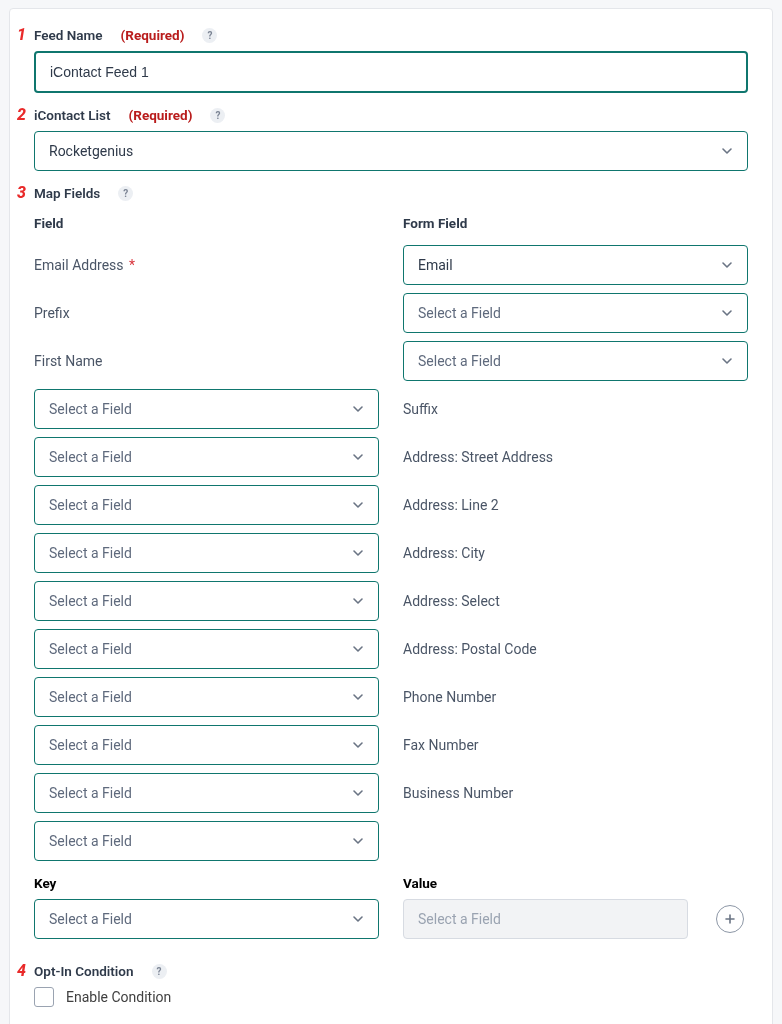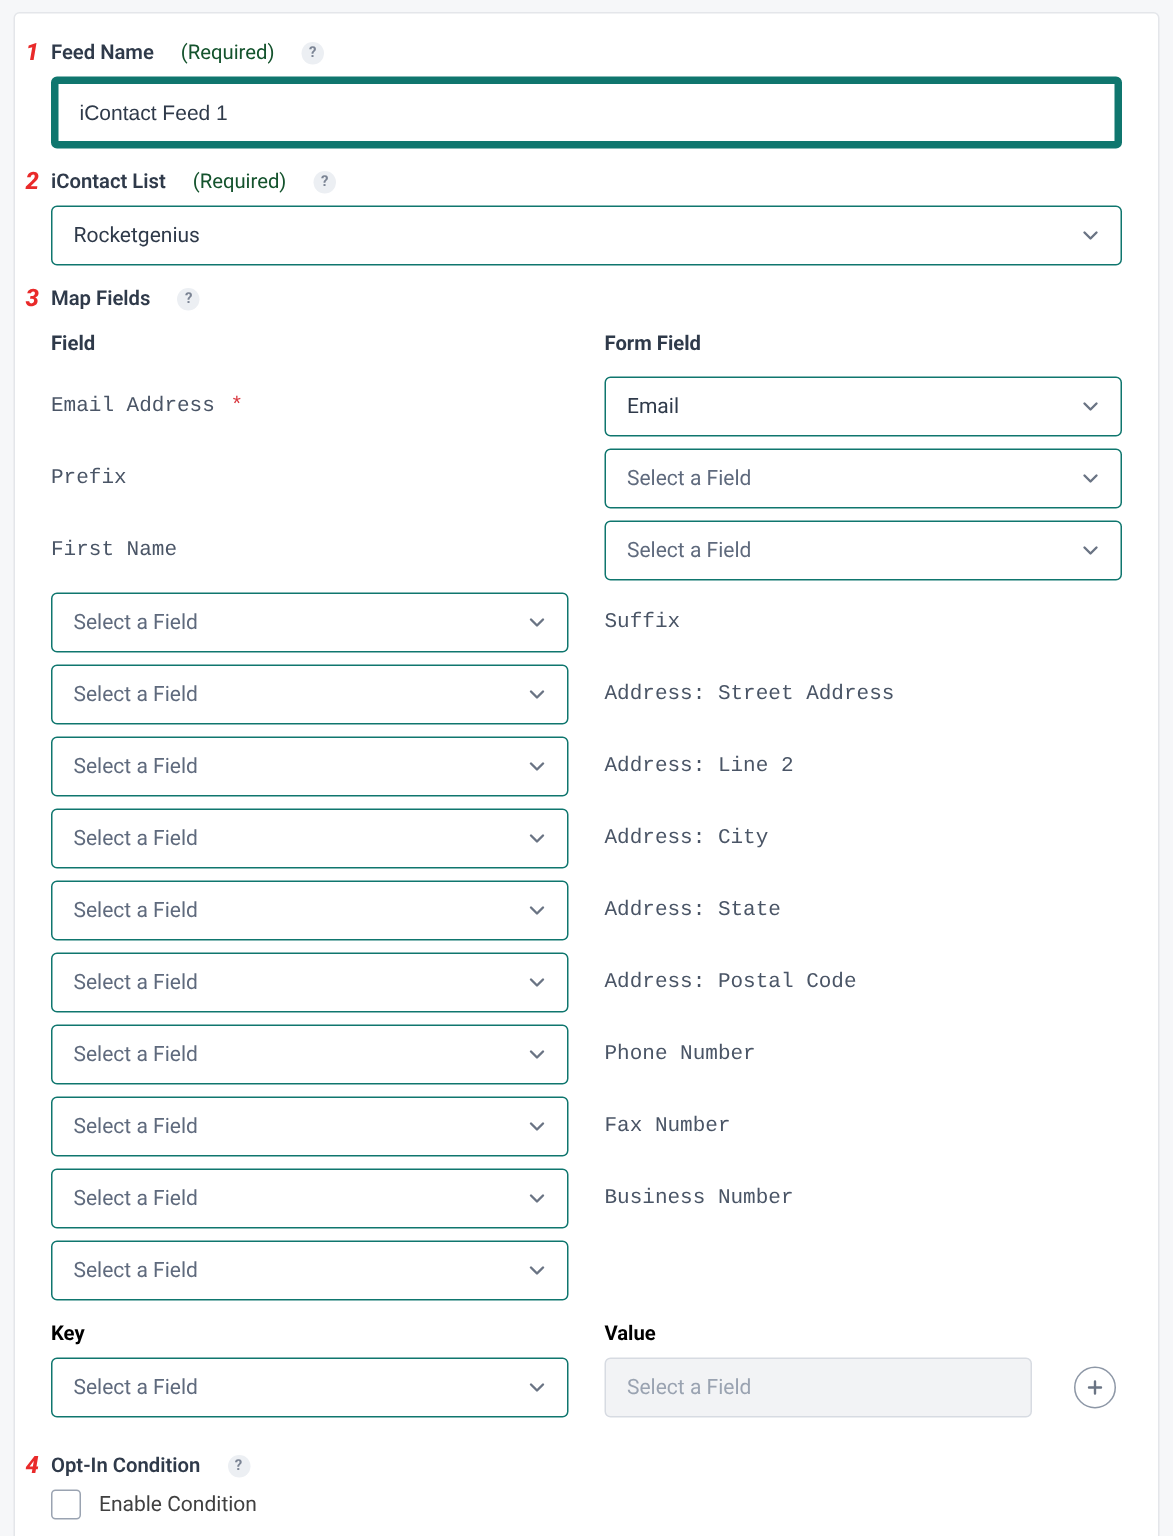--- a/index.html
+++ b/index.html
@@ -22,21 +22,21 @@
     .section { margin-bottom: 14px; position: relative; }
     .label-row {
       display: flex;
       align-items: center;
       gap: 18px;
       margin-bottom: 8px;
       font-weight: 600;
       font-size: 13.5px;
       color: #2f3a4a;
     }
-    .req { color: #14532d; font-weight: 400; }
+    .req { color: #b91c1c; font-weight: 700; }
     .help-icon {
       display: inline-flex;
       align-items: center;
       justify-content: center;
       width: 15px; height: 15px;
       border-radius: 50%;
       background: #eceff3;
       color: #7b8494;
       font-size: 10px;
       font-weight: 700;
@@ -47,21 +47,21 @@
       left: -17px;
       top: -2px;
       color: #e92a2a;
       font-weight: 800;
       font-size: 16px;
       font-style: italic;
     }
     .callout-num.n3 { top: -2px; }
     .text-input {
       width: 100%;
-      border: 5px solid #0f766e;
+      border: 2px solid #0f766e;
       border-radius: 4px;
       padding: 11px 14px;
       font-size: 14px;
       color: #2f3a4a;
       background: #fff;
     }
     .select {
       width: 100%;
       border: 1px solid #0f766e;
       border-radius: 4px;
@@ -96,21 +96,20 @@
     .col-header {
       font-weight: 700;
       color: #2f3a4a;
       font-size: 13.5px;
       padding: 6px 0 10px;
     }
     .field-label {
       color: #4a5566;
       padding: 14px 0;
       font-size: 14px;
-      font-family: Liberation Mono, monospace;
     }
     .field-label .ast { color: #d9363e; margin-left: 2px; }
     .field-select-cell { padding: 4px 0; }
     .key-value {
       display: grid;
       grid-template-columns: 345px 1fr 36px;
       column-gap: 24px;
       align-items: center;
       margin-top: 10px;
     }
@@ -277,21 +276,21 @@
         <div class="field-select-cell">
           <div class="select muted">
             <span>Select a Field</span>
             <span class="chev">
               <svg viewBox="0 0 12 12" width="12" height="12">
                 <path d="M2 4l4 4 4-4" fill="none" stroke="#6a7484" stroke-width="1.6" stroke-linecap="round" stroke-linejoin="round"></path>
               </svg>
             </span>
           </div>
         </div>
-        <div class="field-label">Address: State</div>
+        <div class="field-label">Address: Select</div>
         <div class="field-select-cell">
           <div class="select muted">
             <span>Select a Field</span>
             <span class="chev">
               <svg viewBox="0 0 12 12" width="12" height="12">
                 <path d="M2 4l4 4 4-4" fill="none" stroke="#6a7484" stroke-width="1.6" stroke-linecap="round" stroke-linejoin="round"></path>
               </svg>
             </span>
           </div>
         </div>

